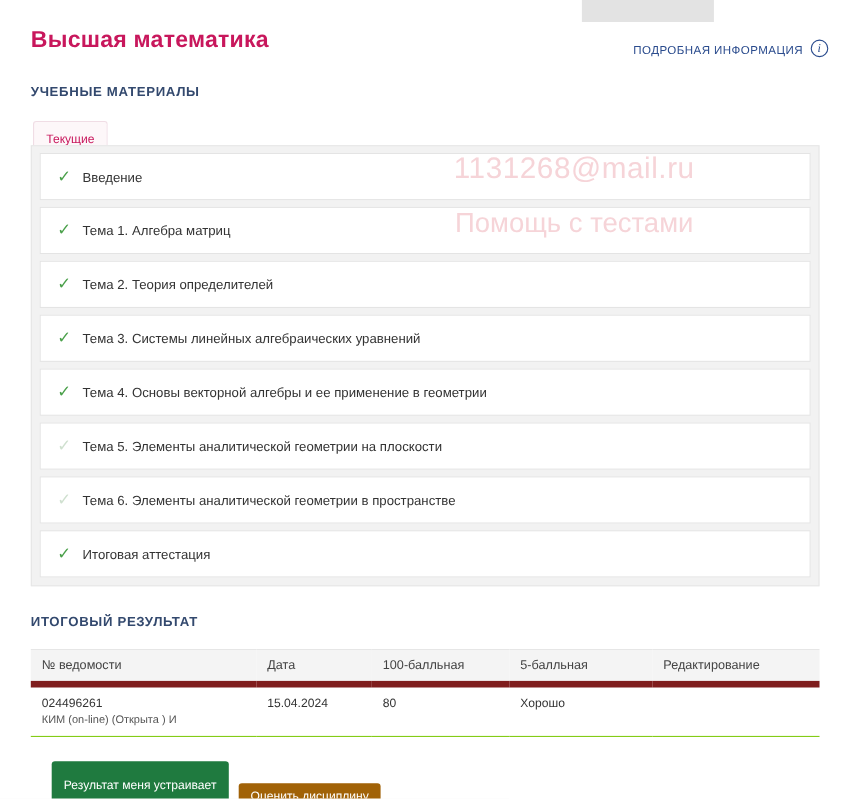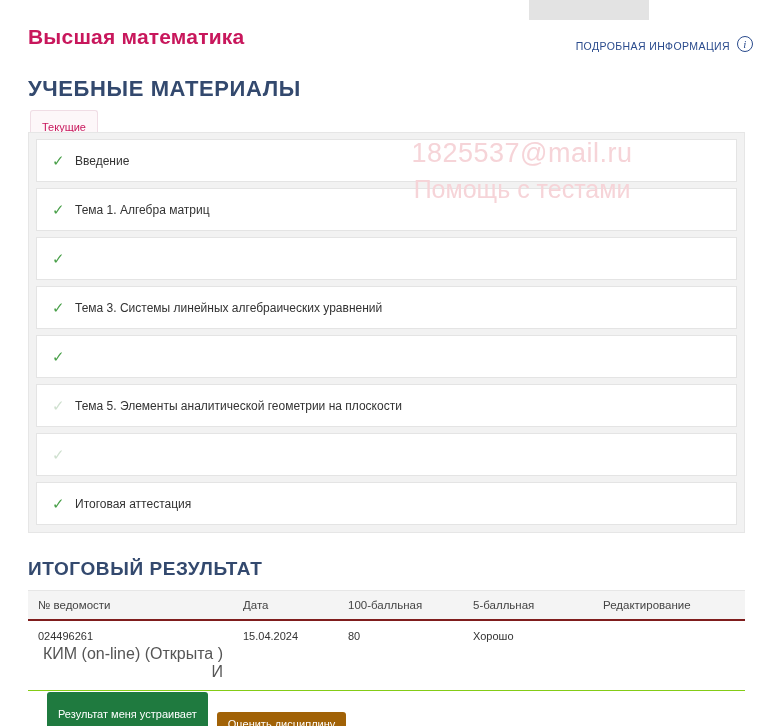--- a/index.html
+++ b/index.html
@@ -59,27 +59,27 @@
     color: #2a4b8d;
     font-size: 11px;
     font-style: italic;
     line-height: 14px;
     text-align: center;
     font-family: "Liberation Serif", serif;
   }
   .section-title {
     position: absolute;
     left: 28px;
-    font-size: 22px;
+    font-size: 12px;
     font-weight: bold;
     color: #33496e;
     letter-spacing: 0.6px;
   }
   #materials-title { top: 76px; }
-  #result-title { top: 558px; font-size: 19px; }
+  #result-title { top: 558px; font-size: 12px; }
 
   
   .tab-chip {
     position: absolute;
     left: 30px;
     top: 110px;
     background: #fdf7f9;
     border: 1px solid #f0dde5;
     border-bottom-color: #ffffff;
     color: #c8175c;
@@ -129,54 +129,53 @@
     position: absolute;
     left: 352px;
     top: 138px;
     width: 340px;
     text-align: center;
     color: #f6d4d8;
     pointer-events: none;
     user-select: none;
   }
   .wm1 { font-size: 27px; letter-spacing: 0.5px; }
-  .wm2 { font-size: 25px; margin-top: 6px; }
+  .wm2 { font-size: 25px; margin-top: 20px; }
 
   
   .result-table {
     position: absolute;
     left: 28px;
     top: 590px;
     width: 717px;
     border-collapse: collapse;
     font-size: 11px;
   }
   .result-table thead th {
     background: #f4f4f4;
     color: #444444;
     font-weight: normal;
     text-align: left;
     padding: 8px 10px;
     border-top: 1px solid #e6e6e6;
-    border-bottom: 2px solid #7f1d1d;
+    border-bottom: 6px solid #7f1d1d;
     font-size: 11.5px;
   }
   .result-table tbody td {
     padding: 9px 10px;
     color: #333333;
     vertical-align: top;
     border-bottom: 1px solid #84cc16;
     font-size: 11px;
   }
   .sub-line {
     display: block;
     color: #555555;
-    font-size: 16px;
+    font-size: 10px;
     margin-top: 3px;
-    text-align: right;
   }
   .col-a { width: 205px; }
   .col-b { width: 105px; }
   .col-c { width: 125px; }
   .col-d { width: 130px; }
 
   
   .btn-bar {
     position: absolute;
     left: 47px;
@@ -218,43 +217,46 @@
     <div class="material-row">
       <span class="check">✓</span>
       <span class="material-label">Введение</span>
     </div>
     <div class="material-row">
       <span class="check">✓</span>
       <span class="material-label">Тема 1. Алгебра матриц</span>
     </div>
     <div class="material-row">
       <span class="check">✓</span>
+      <span class="material-label">Тема 2. Теория определителей</span>
     </div>
     <div class="material-row">
       <span class="check">✓</span>
       <span class="material-label">Тема 3. Системы линейных алгебраических уравнений</span>
     </div>
     <div class="material-row">
       <span class="check">✓</span>
+      <span class="material-label">Тема 4. Основы векторной алгебры и ее применение в геометрии</span>
     </div>
     <div class="material-row">
       <span class="check dim">✓</span>
       <span class="material-label">Тема 5. Элементы аналитической геометрии на плоскости</span>
     </div>
     <div class="material-row">
       <span class="check dim">✓</span>
+      <span class="material-label">Тема 6. Элементы аналитической геометрии в пространстве</span>
     </div>
     <div class="material-row">
       <span class="check">✓</span>
       <span class="material-label">Итоговая аттестация</span>
     </div>
   </div>
 
   <div class="watermark">
-    <div class="wm1">1825537@mail.ru</div>
+    <div class="wm1">1131268@mail.ru</div>
     <div class="wm2">Помощь с тестами</div>
   </div>
 
   <div class="section-title" id="result-title">ИТОГОВЫЙ РЕЗУЛЬТАТ</div>
 
   <table class="result-table">
     <thead>
       <tr>
         <th class="col-a">№ ведомости</th>
         <th class="col-b">Дата</th>

